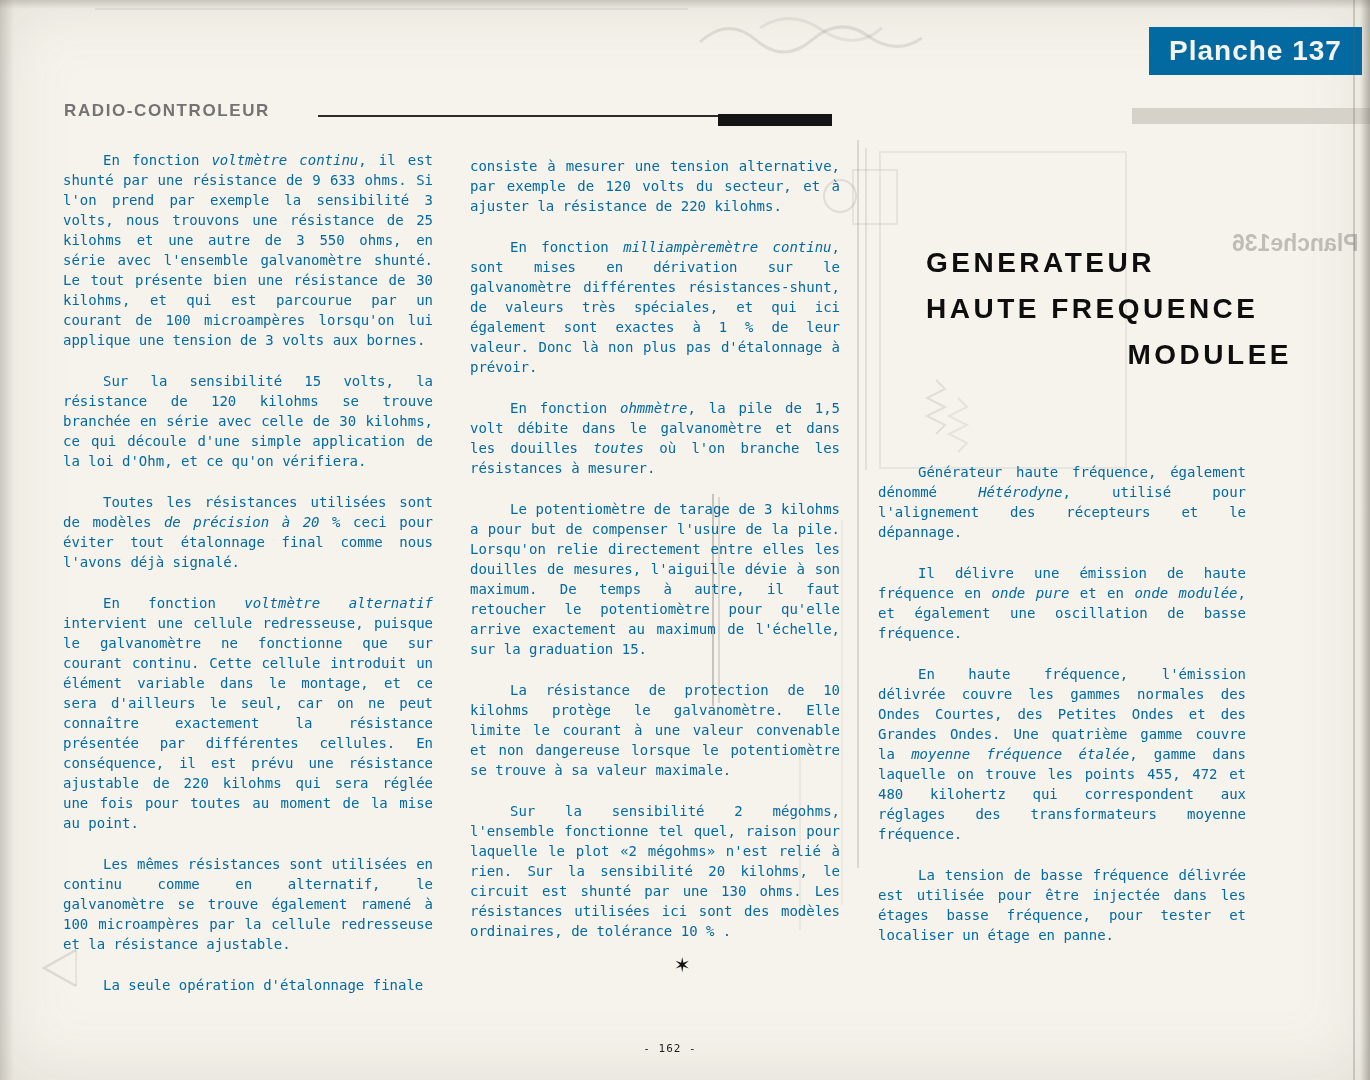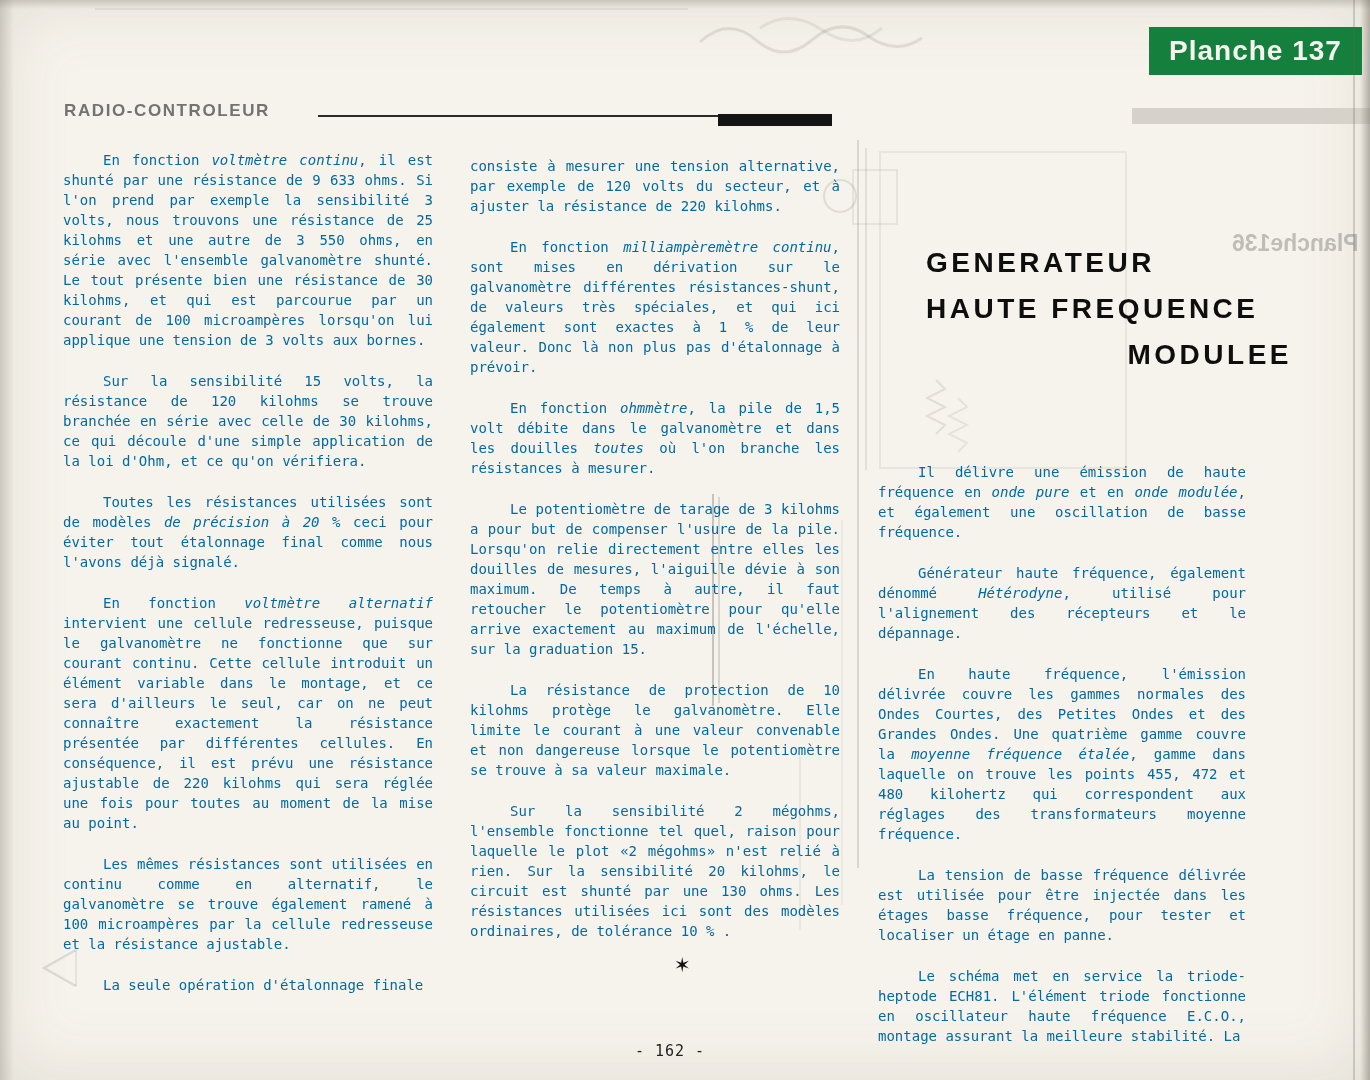--- a/index.html
+++ b/index.html
@@ -15,21 +15,21 @@
   .edge-left   { position:absolute; left:0; top:0; width:14px; height:100%;
                  background:linear-gradient(90deg, rgba(130,125,115,.30), rgba(130,125,115,0)); }
   .edge-right  { position:absolute; right:0; top:0; width:10px; height:100%;
                  background:linear-gradient(270deg, rgba(105,100,90,.45), rgba(105,100,90,0)); }
   .crease      { position:absolute; left:1353px; top:0; width:2px; height:100%;
                  background:rgba(100,95,85,.25); }
 
   
   .plate {
     position:absolute; left:1149px; top:27px; width:213px; height:48px;
-    background:#15803d; color:#f5f3ee;
+    background:#0369a1; color:#f5f3ee;
     font-family:"Liberation Sans", sans-serif; font-weight:700;
     font-size:28px; letter-spacing:1px;
     display:flex; align-items:center; justify-content:center;
   }
 
   
   .masthead-title {
     position:absolute; left:64px; top:101px;
     font-family:"Liberation Sans", sans-serif; font-weight:700;
     font-size:17px; letter-spacing:1.6px; color:#737373; white-space:nowrap;
@@ -58,21 +58,21 @@
   }
   .hf-title .line3 { text-align:right; }
 
   .star {
     position:absolute; left:675px; top:950px;
     font-size:24px; color:#121212;
   }
 
   .page-num {
     position:absolute; left:0; top:1042px; width:1340px; text-align:center;
-    font-size:15px; letter-spacing:1px; color:#222;
+    font-size:11px; letter-spacing:1px; color:#222;
   }
 
   
   .ghost-svg { position:absolute; left:0; top:0; pointer-events:none; }
   .ghost-bar {
     position:absolute; left:1132px; top:108px; width:238px; height:16px;
     background:#d6d2c9;
   }
   .ghost-text {
     position:absolute; left:1232px; top:230px;
@@ -133,25 +133,24 @@
       <p class="para"><span>Sur la sensibilité 2 mégohms, l'ensemble fonctionne tel quel, raison pour laquelle le plot «2 mégohms» n'est relié à rien. Sur la sensibilité 20 kilohms, le circuit est shunté par une 130 ohms. Les résistances utilisées ici sont des modèles ordinaires, de tolérance 10 % .</span></p>
     </div>
 
   <div class="hf-title">
     <div class="line1">GENERATEUR</div>
     <div class="line2">HAUTE FREQUENCE</div>
     <div class="line3">MODULEE</div>
   </div>
 
   <div class="col col-right">
+      <p class="para"><span>Générateur haute fréquence, également dénommé </span><em>Hétérodyne</em><span>, utilisé pour l'alignement des récepteurs et le dépannage.</span></p>
       <p class="para"><span>Il délivre une émission de haute fréquence en </span><em>onde pure</em><span> et en </span><em>onde modulée</em><span>, et également une oscillation de basse fréquence.</span></p>
-      <p class="para"><span>Générateur haute fréquence, également dénommé </span><em>Hétérodyne</em><span>, utilisé pour l'alignement des récepteurs et le dépannage.</span></p>
       <p class="para"><span>En haute fréquence, l'émission délivrée couvre les gammes normales des Ondes Courtes, des Petites Ondes et des Grandes Ondes. Une quatrième gamme couvre la </span><em>moyenne fréquence étalée</em><span>, gamme dans laquelle on trouve les points 455, 472 et 480 kilohertz qui correspondent aux réglages des transformateurs moyenne fréquence.</span></p>
       <p class="para"><span>La tension de basse fréquence délivrée est utilisée pour être injectée dans les étages basse fréquence, pour tester et localiser un étage en panne.</span></p>
-      <p class="para"><span>Le schéma met en service la triode-heptode ECH81. L'élément triode fonctionne en oscillateur haute fréquence E.C.O., montage assurant la meilleure stabilité. La</span></p>
     </div>
 
   <div class="star">✶</div>
 
   <div class="page-num">- 162 -</div>
 
   <div class="edge-top"></div>
   <div class="edge-left"></div>
   <div class="edge-right"></div>
   <div class="crease"></div>

